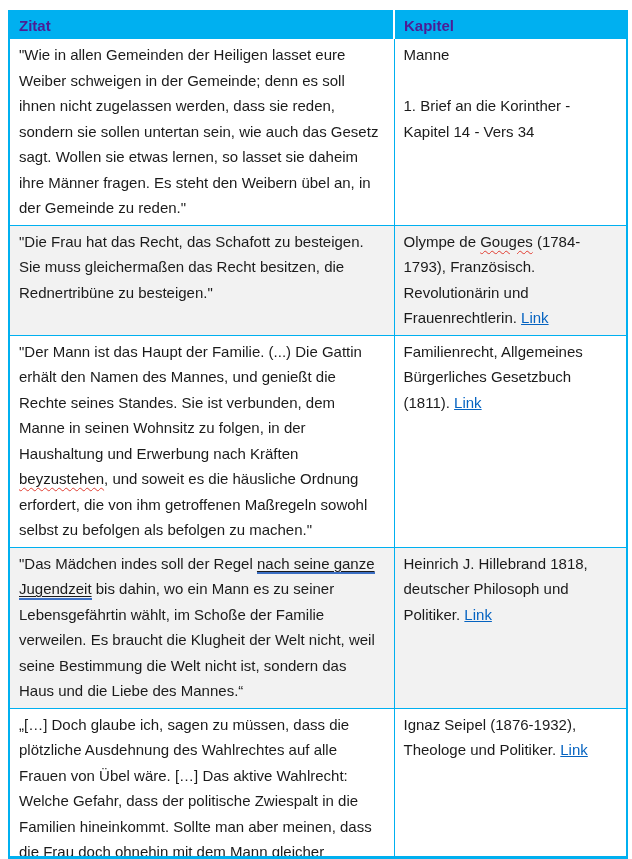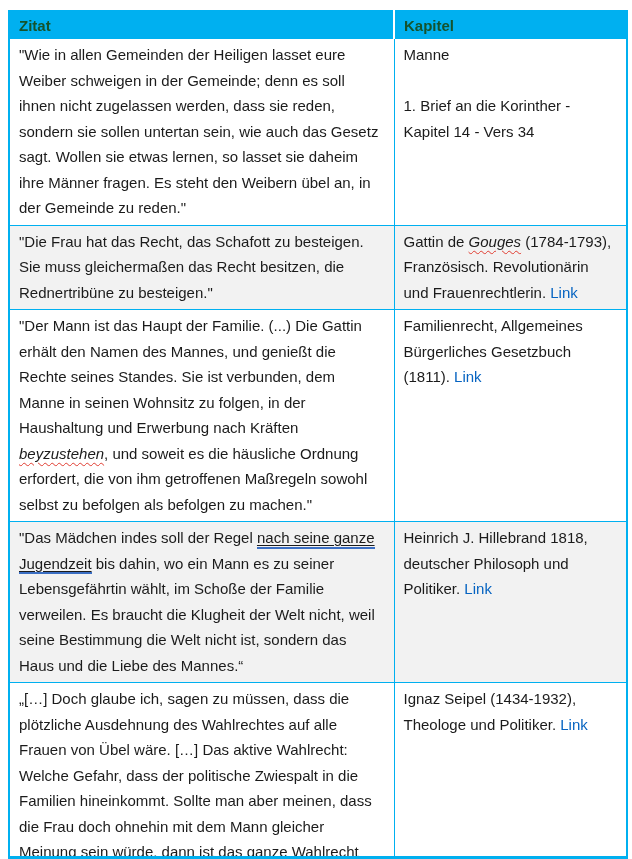--- a/index.html
+++ b/index.html
@@ -18,21 +18,21 @@
   }
   .page{position:relative;width:632px;height:859px;overflow:hidden;background:#fff;}
   table.quotes{
     position:absolute;left:8px;top:10px;width:618px;
     border-collapse:collapse;table-layout:fixed;
     border:2px solid var(--accent);
   }
   col.c-zitat{width:385px;}
   col.c-quelle{width:233px;}
   th{
-    background:var(--accent);color:#14532d;
+    background:var(--accent);color:#4c1d95;
     font-size:15px;font-weight:bold;text-align:left;
     padding:4px 9px 3px 9px;line-height:19px;
     border:1px solid var(--accent);
   }
   th.quelle-th{border-left:2.5px solid #ffffff;}
   td{
     border:1.5px solid var(--accent);
     vertical-align:top;
     padding:3px 9px 4px 9px;
     font-size:15px;line-height:25.5px;color:var(--body-text);
@@ -40,31 +40,31 @@
   }
   tbody tr:nth-child(even) td{background:var(--row-alt);}
   .para{margin:0;min-height:25.5px;}
   .seg-plain{}
   .seg-spell{
     text-decoration-line:underline;
     text-decoration-style:wavy;
     text-decoration-color:var(--spell);
     text-decoration-thickness:1px;
     text-underline-offset:3px;
-    font-style:italic;
   }
   .seg-gram{
     text-decoration:underline;
     text-decoration-thickness:1px;
     text-underline-offset:2px;
     border-bottom:2px solid var(--grammar);
     padding-bottom:0.5px;
   }
   .seg-link{
     color:var(--link);
+    text-decoration:underline;
     cursor:pointer;
   }
   .cut-line{
     position:absolute;left:8px;bottom:0;width:618px;height:3px;
     background:var(--accent);
   }
 </style>
 </head>
 <body>
 
@@ -89,21 +89,21 @@
             <div class="para"><span class="seg-plain">Manne</span></div>
             <div class="para">&nbsp;</div>
             <div class="para"><span class="seg-plain">1. Brief an die Korinther - Kapitel 14 - Vers 34</span></div>
           </td>
         </tr>
         <tr>
           <td>
             <div class="para"><span class="seg-plain">"Die Frau hat das Recht, das Schafott zu besteigen. Sie muss gleichermaßen das Recht besitzen, die Rednertribüne zu besteigen."</span></div>
           </td>
           <td>
-            <div class="para"><span class="seg-plain">Gattin de </span><span class="seg-spell">Gouges</span><span class="seg-plain"> (1784-1793), Französisch. Revolutionärin und Frauenrechtlerin. </span><span class="seg-link">Link</span></div>
+            <div class="para"><span class="seg-plain">Olympe de </span><span class="seg-spell">Gouges</span><span class="seg-plain"> (1784-1793), Französisch. Revolutionärin und Frauenrechtlerin. </span><span class="seg-link">Link</span></div>
           </td>
         </tr>
         <tr>
           <td>
             <div class="para"><span class="seg-plain">"Der Mann ist das Haupt der Familie. (...) Die Gattin erhält den Namen des Mannes, und genießt die Rechte seines Standes. Sie ist verbunden, dem Manne in seinen Wohnsitz zu folgen, in der Haushaltung und Erwerbung nach Kräften </span><span class="seg-spell">beyzustehen</span><span class="seg-plain">, und soweit es die häusliche Ordnung erfordert, die von ihm getroffenen Maßregeln sowohl selbst zu befolgen als befolgen zu machen."</span></div>
           </td>
           <td>
             <div class="para"><span class="seg-plain">Familienrecht, Allgemeines Bürgerliches Gesetzbuch (1811). </span><span class="seg-link">Link</span></div>
           </td>
         </tr>
@@ -113,19 +113,19 @@
           </td>
           <td>
             <div class="para"><span class="seg-plain">Heinrich J. Hillebrand 1818, deutscher Philosoph und Politiker. </span><span class="seg-link">Link</span></div>
           </td>
         </tr>
         <tr>
           <td>
             <div class="para"><span class="seg-plain">„[…] Doch glaube ich, sagen zu müssen, dass die plötzliche Ausdehnung des Wahlrechtes auf alle Frauen von Übel wäre. […] Das aktive Wahlrecht: Welche Gefahr, dass der politische Zwiespalt in die Familien hineinkommt. Sollte man aber meinen, dass die Frau doch ohnehin mit dem Mann gleicher Meinung sein würde, dann ist das ganze Wahlrecht überflüssig. […]“</span></div>
           </td>
           <td>
-            <div class="para"><span class="seg-plain">Ignaz Seipel (1434-1932), Theologe und Politiker. </span><span class="seg-link">Link</span></div>
+            <div class="para"><span class="seg-plain">Ignaz Seipel (1876-1932), Theologe und Politiker. </span><span class="seg-link">Link</span></div>
           </td>
         </tr>
       </tbody>
   </table>
   <div class="cut-line"></div>
 </div>
 
 </body></html>

